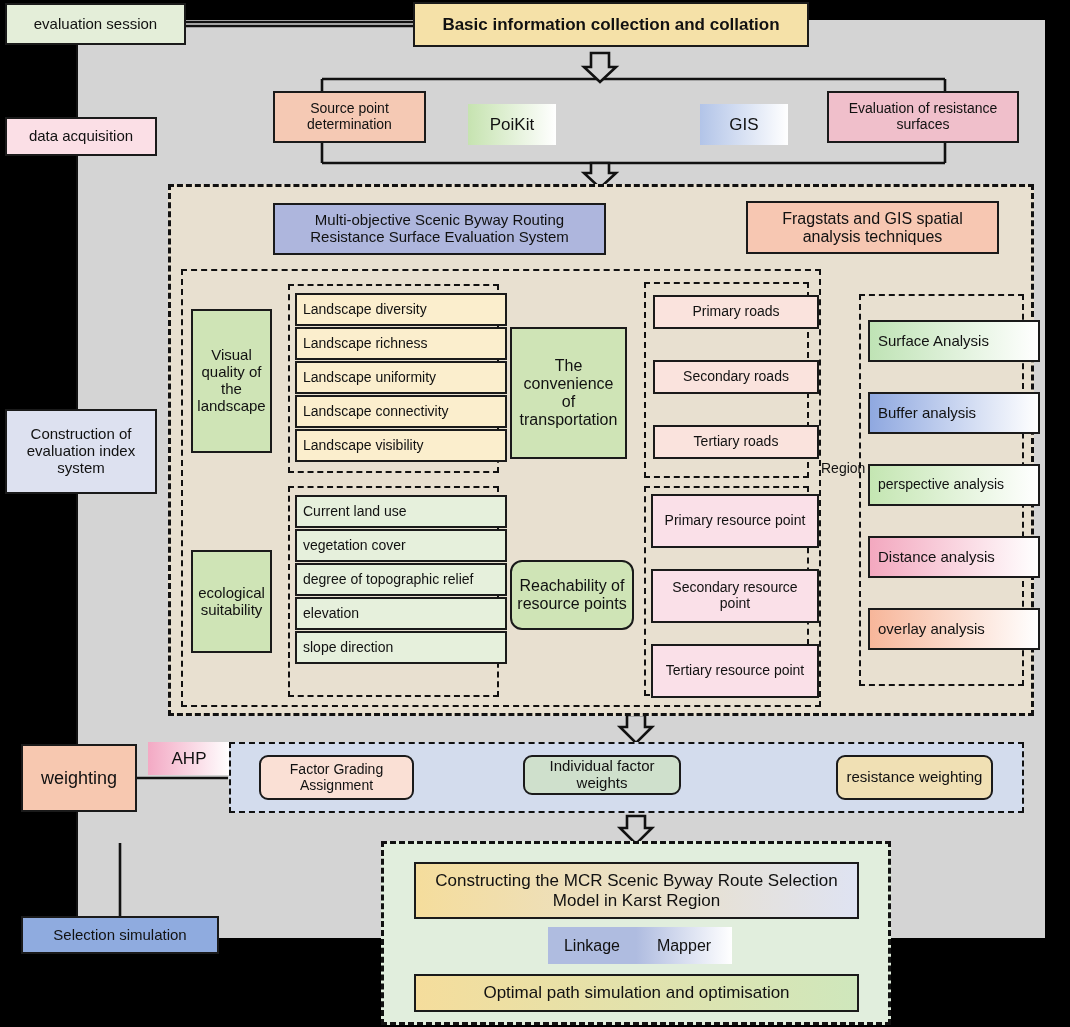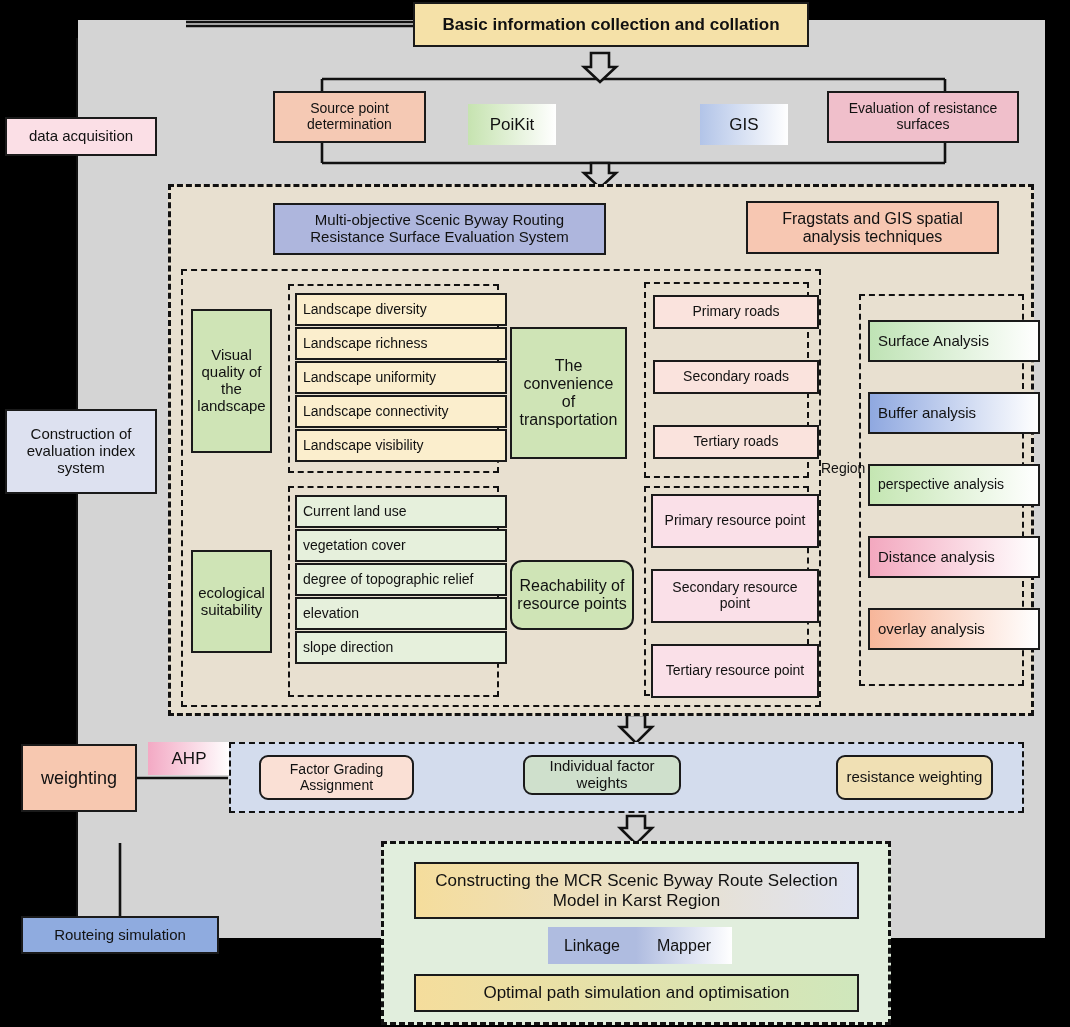--- a/index.html
+++ b/index.html
@@ -70,35 +70,38 @@
     </g>
 
     <g fill="#d4d4d4" stroke="#111" stroke-width="2.6">
       <polygon points="591,53 609,53 609,67 616,67 600,82 584,67 591,67"></polygon>
       <polygon points="591,163 609,163 609,173 616,173 600,188 584,173 591,173"></polygon>
       <polygon points="627,715 645,715 645,727 652,727 636,743 620,727 627,727"></polygon>
       <polygon points="627,816 645,816 645,828 652,828 636,844 620,828 627,828"></polygon>
     </g>
   </svg>
 
+  <div class="abs box" style="left:5px;top:3px;width:181px;height:42px;background:#e4eed9;font-size:15px;">
+    <span>evaluation session</span>
+  </div>
 
   <div class="abs box" style="left:5px;top:117px;width:152px;height:39px;background:#fbdfe6;font-size:15px;">
     <span>data acquisition</span>
   </div>
 
   <div class="abs box" style="left:5px;top:409px;width:152px;height:85px;background:#dde1f0;font-size:15px;padding:0 6px;">
     <span>Construction of evaluation index system</span>
   </div>
 
   <div class="abs box" style="left:21px;top:744px;width:116px;height:68px;background:#f7c8b0;font-size:18px;">
     <span>weighting</span>
   </div>
 
   <div class="abs box" style="left:21px;top:916px;width:198px;height:38px;background:#8fabdf;font-size:15px;">
-    <span>Routeing simulation</span>
+    <span>Selection simulation</span>
   </div>
 
   <div class="abs box" style="left:413px;top:2px;width:396px;height:45px;background:#f5e1a8;font-size:17px;font-weight:bold;">
     <span>Basic information collection and collation</span>
   </div>
 
   <div class="abs box" style="left:273px;top:91px;width:153px;height:52px;background:#f5c9b4;font-size:14px;padding:0 6px;">
     <span>Source point determination</span>
   </div>
 

